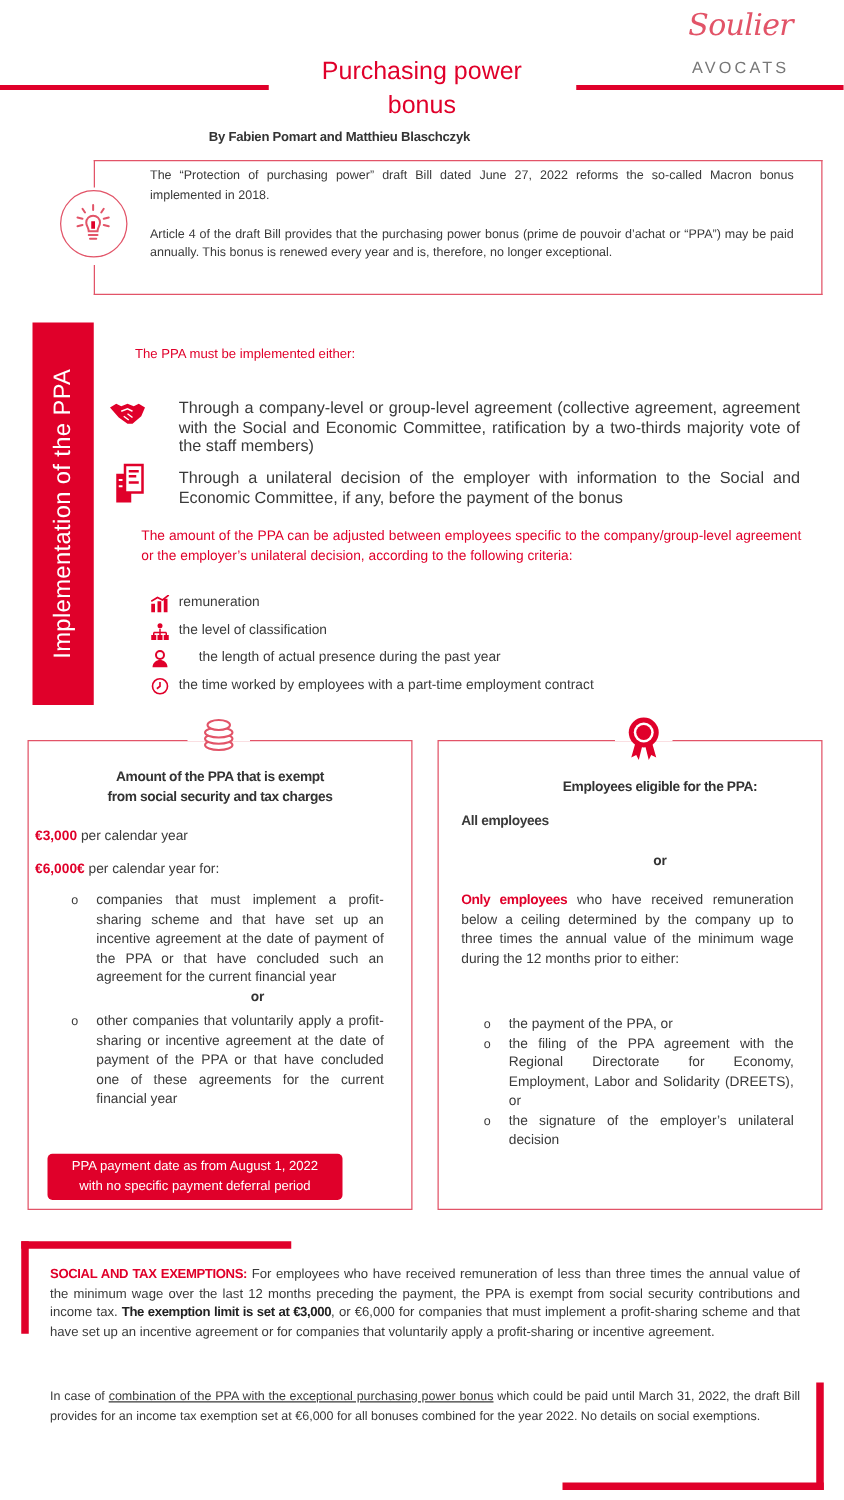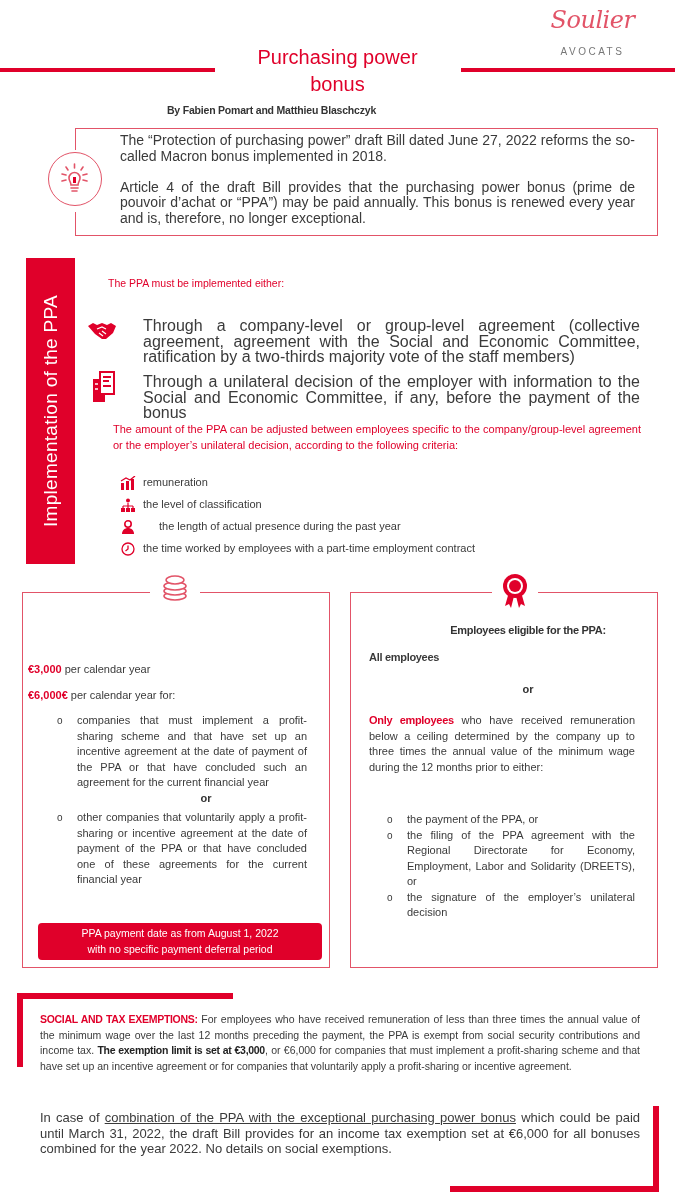--- a/index.html
+++ b/index.html
@@ -7,55 +7,55 @@
   body { position: relative; font-family: "Liberation Sans", sans-serif; color: #3a3a3a; }
   .abs { position: absolute; }
   .red { color: #e0002a; }
   .justify { text-align: justify; }
 
   
   .hline { height: 4px; background: #e0002a; }
   .title { left: 215px; width: 245px; top: 44px; text-align: center; font-size: 20px; line-height: 27px; color: #e0002a; }
   .byline { left: 0; width: 543px; top: 104px; text-align: center; font-size: 10.5px; font-weight: bold; color: #333; letter-spacing: -0.2px; }
   .logo-script { left: 530px; top: 6px; width: 125px; text-align: center; font-family: "DejaVu Serif", serif; font-style: italic; font-size: 24px; color: #e25468; letter-spacing: -0.5px; }
-  .logo-sub { left: 530px; top: 46px; width: 125px; text-align: center; font-size: 10px; letter-spacing: 2.5px; color: #777; }
+  .logo-sub { left: 530px; top: 46px; width: 125px; text-align: center; font-size: 13px; letter-spacing: 2.5px; color: #777; }
 
   
   .intro-box { left: 75px; top: 128px; width: 583px; height: 108px; border: 1px solid #e25468; border-left: none; }
   .intro-left-top { left: 75px; top: 128px; width: 1px; height: 22px; background: #e25468; }
   .intro-left-bot { left: 75px; top: 212px; width: 1px; height: 24px; background: #e25468; }
   .bulb-circle { left: 48px; top: 152px; width: 54px; height: 54px; border: 1.5px solid #e25468; border-radius: 50%; }
-  .intro-text { left: 120px; top: 133px; width: 515px; font-size: 14px; line-height: 15.5px; }
+  .intro-text { left: 120px; top: 133px; width: 515px; font-size: 10px; line-height: 15.5px; }
 
   
   .impl-side { left: 26px; top: 258px; width: 49px; height: 306px; background: #e0002a; }
   .impl-side span { position: absolute; left: 50%; top: 50%; transform: translate(-50%, -50%) rotate(-90deg); white-space: nowrap; color: #fff; font-size: 19px; letter-spacing: 0.3px; }
   .impl-intro { left: 108px; top: 277px; font-size: 10.5px; color: #e0002a; }
-  .method { left: 143px; width: 497px; font-size: 16px; line-height: 15.5px; }
+  .method { left: 143px; width: 497px; font-size: 13px; line-height: 15.5px; }
   .criteria-intro { left: 113px; top: 422px; width: 528px; font-size: 11px; line-height: 15.5px; color: #e0002a; }
   .crit { left: 143px; font-size: 11px; }
   .crit-icon { left: 120px; width: 16px; height: 14px; }
 
   
   .box { border: 1.5px solid #e25468; }
   .box-left { left: 22px; top: 592px; width: 308px; height: 376px; }
   .box-right { left: 350px; top: 592px; width: 308px; height: 376px; }
   .box-gap { background: #fff; height: 4px; }
   .box-heading { text-align: center; font-weight: bold; font-size: 11px; color: #333; letter-spacing: -0.3px; }
   .body-text { font-size: 11px; line-height: 15.5px; color: #3a3a3a; }
   .bullet { padding-left: 20px; position: relative; }
   .bullet::before { content: "o"; position: absolute; left: 0; top: 0; font-size: 10px; }
   .or-text { text-align: center; font-weight: bold; font-size: 11px; color: #333; padding-left: 48px; }
-  .pay-banner { left: 38px; top: 923px; width: 284px; height: 37px; border-radius: 4px; background: #e0002a; color: #fff; text-align: center; font-size: 10.5px; line-height: 15.5px; padding-top: 3px; }
+  .pay-banner { left: 38px; top: 923px; width: 236px; height: 37px; border-radius: 4px; background: #e0002a; color: #fff; text-align: center; font-size: 10.5px; line-height: 15.5px; padding-top: 3px; }
 
   
   .ex-bar-top { left: 17px; top: 993px; width: 216px; height: 6px; background: #e0002a; }
   .ex-bar-left { left: 17px; top: 993px; width: 6px; height: 74px; background: #e0002a; }
   .ex-text { left: 40px; top: 1012px; width: 600px; font-size: 10.5px; line-height: 15.5px; }
-  .ex-text2 { left: 40px; top: 1110px; width: 600px; font-size: 13px; line-height: 15.5px; }
+  .ex-text2 { left: 40px; top: 1110px; width: 600px; font-size: 10px; line-height: 15.5px; }
   .ex-bar-right { left: 653px; top: 1106px; width: 6px; height: 86px; background: #e0002a; }
   .ex-bar-bot { left: 450px; top: 1186px; width: 209px; height: 6px; background: #e0002a; }
   u { text-decoration: underline; }
 </style>
 </head>
 <body>
 
 <div class="abs hline" style="left:0;top:68px;width:215px;"></div>
 <div class="abs hline" style="left:461px;top:68px;width:214px;"></div>
 <div class="abs title">
@@ -162,20 +162,22 @@
   <svg width="30" height="32" viewBox="0 0 30 32">
     <g fill="#fff" stroke="#e25468" stroke-width="1.6">
       <ellipse cx="15" cy="24" rx="11" ry="4"></ellipse>
       <ellipse cx="15" cy="19" rx="11" ry="4"></ellipse>
       <ellipse cx="15" cy="14" rx="11" ry="4"></ellipse>
       <ellipse cx="15" cy="8" rx="9" ry="4"></ellipse>
     </g>
   </svg>
 </div>
 <div class="abs box-heading" style="left:22px;top:614px;width:308px;line-height:16px;">
+  <div>Amount of the PPA that is exempt</div>
+  <div>from social security and tax charges</div>
 </div>
 <div class="abs body-text" style="left:28px;top:662px;">
   <b class="red">€3,000</b><span> per calendar year</span>
 </div>
 <div class="abs body-text" style="left:28px;top:688px;">
   <b class="red">€6,000€</b><span> per calendar year for:</span>
 </div>
 <div class="abs body-text justify" style="left:57px;top:713px;width:250px;">
   <div class="bullet">companies that must implement a profit-sharing scheme and that have set up an incentive agreement at the date of payment of the PPA or that have concluded such an agreement for the current financial year</div>
   <div class="or-text" style="margin:0 0 4px 0;">or</div>

